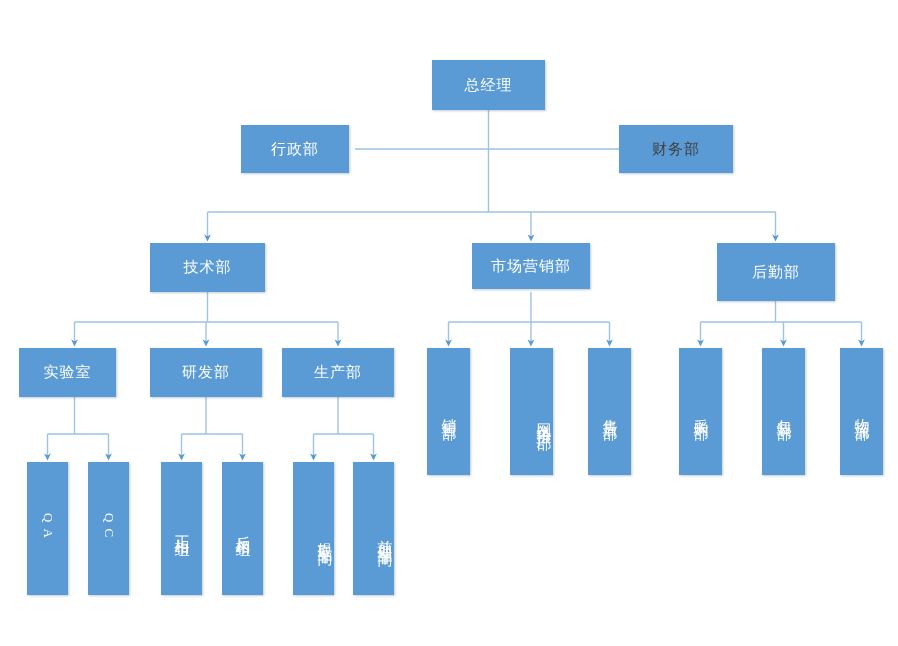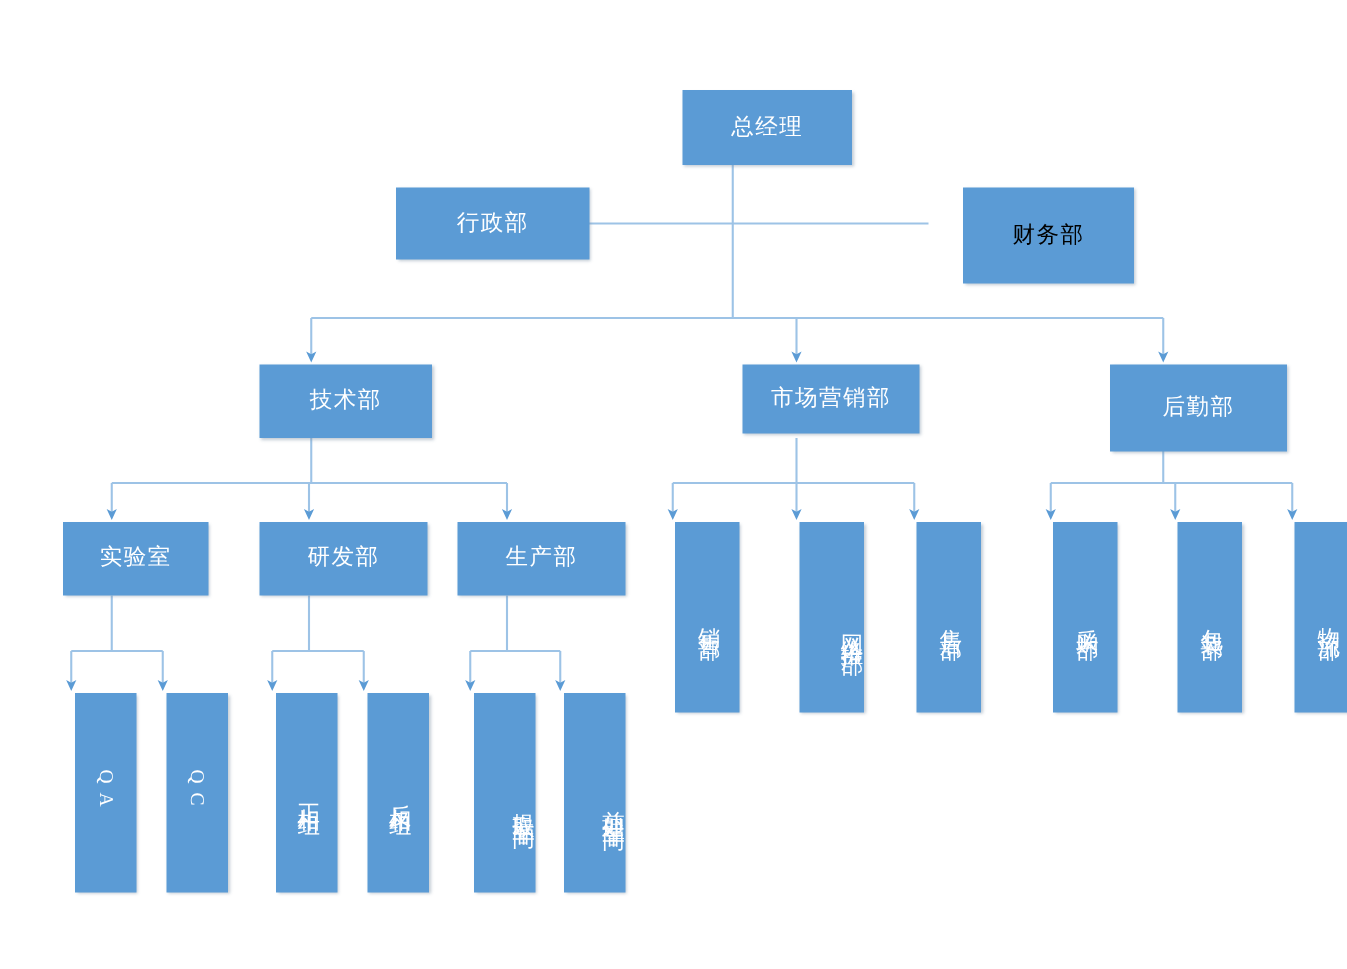--- a/index.html
+++ b/index.html
@@ -13,21 +13,20 @@
   .node{
     position:absolute;
     background:#5b9bd5;
     color:#ffffff;
     box-sizing:border-box;
     display:flex;align-items:center;justify-content:center;
     text-align:center;
     box-shadow:1px 1px 2px rgba(120,140,160,.45);
     letter-spacing:1px;
     line-height:1.25;
-    margin-left:23px;
   }
   .node.h{font-size:15px;}
   .node.v{
     writing-mode:vertical-rl;
     text-orientation:upright;
     font-size:15px;
     letter-spacing:3px;
     padding-top:14px;
     align-items:flex-start;
   }
@@ -88,22 +87,22 @@
       <path d="M181.5,434 L181.5,457" marker-end="url(#ar)"></path>
       <path d="M242.5,434 L242.5,457" marker-end="url(#ar)"></path>
 
       <path d="M338,397 L338,434"></path>
       <path d="M313.5,434 L373.5,434"></path>
       <path d="M313.5,434 L313.5,457" marker-end="url(#ar)"></path>
       <path d="M373.5,434 L373.5,457" marker-end="url(#ar)"></path>
     </g>
   </svg>
 <div class="node h" style="left: 432px; top: 60px; width: 113px; height: 50px; background: rgb(91, 155, 213); color: rgb(255, 255, 255);">总经理</div>
-    <div class="node h" style="left: 241px; top: 125px; width: 129px; height: 48px; background: rgb(91, 155, 213); color: rgb(255, 255, 255);">行政部</div>
-    <div class="node h" style="left: 619px; top: 125px; width: 114px; height: 64px; background: rgb(91, 155, 213); color: #000000;">财务部</div>
+    <div class="node h" style="left: 241px; top: 125px; width: 108px; height: 48px; background: rgb(91, 155, 213); color: rgb(255, 255, 255);">行政部</div>
+    <div class="node h" style="left: 619px; top: 125px; width: 114px; height: 48px; background: rgb(91, 155, 213); color: #404040;">财务部</div>
     <div class="node h" style="left: 150px; top: 243px; width: 115px; height: 49px; background: rgb(91, 155, 213); color: rgb(255, 255, 255); text-align: right;">技术部</div>
     <div class="node h" style="left: 472px; top: 243px; width: 118px; height: 46px; background: rgb(91, 155, 213); color: rgb(255, 255, 255);">市场营销部</div>
     <div class="node h" style="left: 717px; top: 243px; width: 118px; height: 58px; background: rgb(91, 155, 213); color: rgb(255, 255, 255);">后勤部</div>
     <div class="node h" style="left: 19px; top: 348px; width: 97px; height: 49px; background: rgb(91, 155, 213); color: rgb(255, 255, 255);">实验室</div>
     <div class="node h" style="left: 282px; top: 348px; width: 112px; height: 49px; background: rgb(91, 155, 213); color: rgb(255, 255, 255);">生产部</div>
     <div class="node h" style="left: 150px; top: 348px; width: 112px; height: 49px; background: rgb(91, 155, 213); color: rgb(255, 255, 255);">研发部</div>
     <div class="node v mid" style="left: 427px; top: 348px; width: 43px; height: 127px; background: rgb(91, 155, 213); color: rgb(255, 255, 255);">销售部</div>
     <div class="node v" style="left: 510px; top: 348px; width: 43px; height: 127px; background: rgb(91, 155, 213); color: rgb(255, 255, 255);">网络推广部</div>
     <div class="node v mid" style="left: 588px; top: 348px; width: 43px; height: 127px; background: rgb(91, 155, 213); color: rgb(255, 255, 255);">售后部</div>
     <div class="node v mid" style="left: 679px; top: 348px; width: 43px; height: 127px; background: rgb(91, 155, 213); color: rgb(255, 255, 255);">采购部</div>

